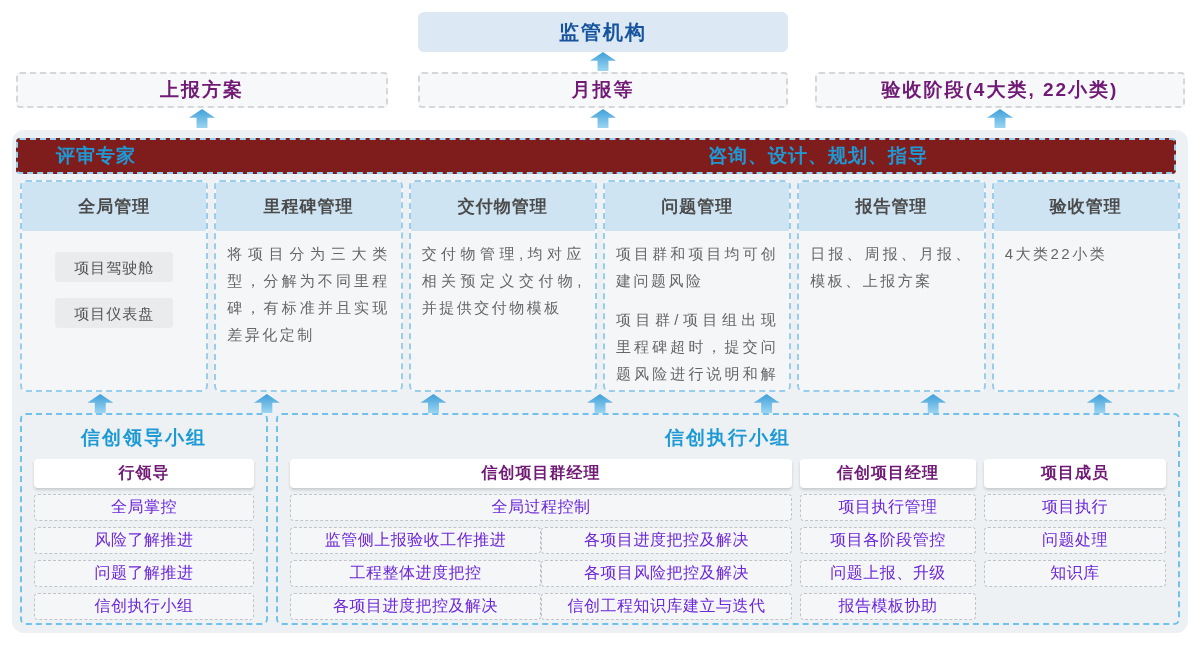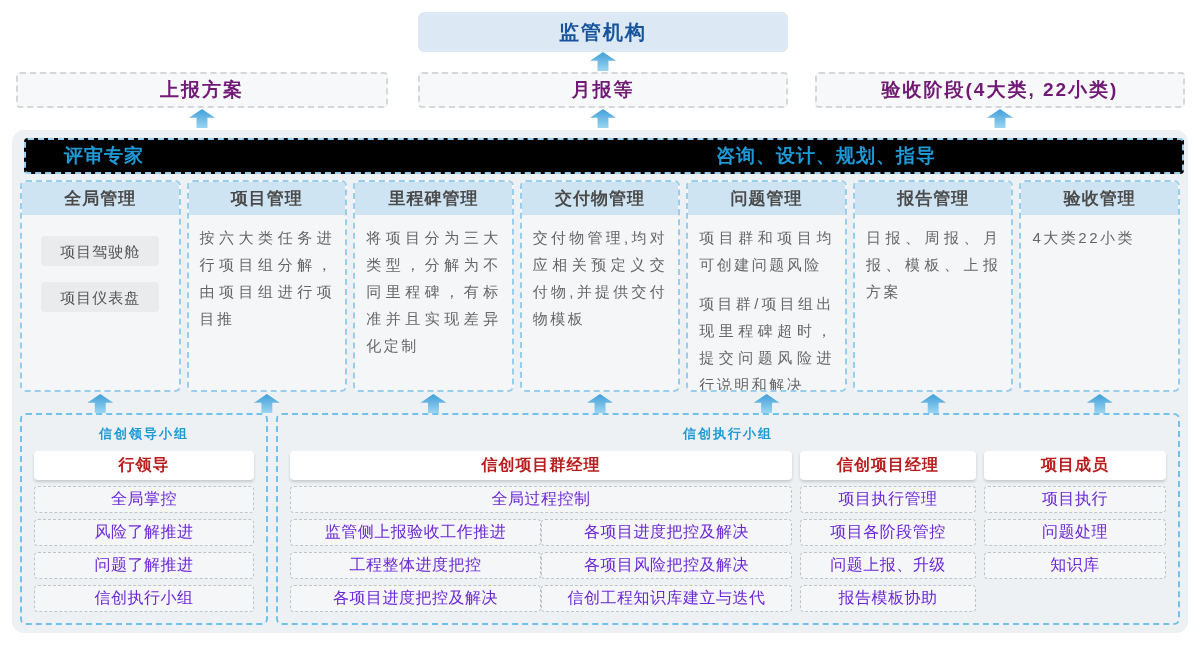--- a/index.html
+++ b/index.html
@@ -22,52 +22,52 @@
   .arrow { width:26px; height:19px;
     background:linear-gradient(180deg,#3f9fd9 0%,#9bd5f1 100%);
     clip-path:polygon(50% 0,100% 46%,71% 46%,71% 100%,29% 100%,29% 46%,0 46%); }
   .a-top  { position:absolute; left:590px; top:52px; }
   .a-row1 { position:absolute; top:109px; }
   .a1 { left:189px; } .a2 { left:590px; } .a3 { left:987px; }
 
   
   .platform { position:absolute; left:12px; top:130px; width:1176px; height:503px;
     background:#eef1f4; border-radius:12px; }
-  .strip { position:absolute; left:12px; top:8px; width:1160px; height:36px;
-    border:2px dashed #99cdec; border-radius:4px; background:#000000; }
+  .strip { position:absolute; left:4px; top:8px; width:1160px; height:36px;
+    border:2px dashed #99cdec; border-radius:4px; background:#7f1d1d; }
   .strip .lbl { position:absolute; top:0; height:32px; display:flex; align-items:center;
     font-size:19px; font-weight:bold; color:#1d9ad6; letter-spacing:1px; }
   .lbl-expert { left:38px; }
   .lbl-consult { left:590px; width:420px; justify-content:center; }
 
   .cols { position:absolute; left:8px; top:50px; width:1160px; height:212px; display:flex; gap:6px; }
   .col { flex:1; border:2px dashed #99cdec; border-radius:6px; background:#f4f6f8;
     display:flex; flex-direction:column; overflow:hidden; }
-  .col-h { height:33px; flex:none; background:#cfe4f2; display:flex; align-items:center; justify-content:center;
+  .col-h { height:49px; flex:none; background:#cfe4f2; display:flex; align-items:center; justify-content:center;
     font-size:17px; font-weight:bold; color:#4a4a4a; letter-spacing:1px; }
   .col-b { padding:9px 11px 6px; font-size:15px; color:#666; line-height:1.8;
     letter-spacing:2.5px; text-align:justify; }
   .col-b p + p { margin-top:12px; }
   .gray-pill { width:118px; height:30px; margin:12px auto 0; background:#e9ebed; border-radius:4px;
     display:flex; align-items:center; justify-content:center; font-size:15px; color:#555; letter-spacing:1px; }
   .gray-pill.second { margin-top:16px; }
 
   .arrows2 { position:absolute; left:8px; top:264px; width:1160px; height:19px; display:flex; gap:6px; }
   .arrows2 .cell { flex:1; display:flex; justify-content:center; }
 
   
   .teams { position:absolute; left:8px; top:283px; width:1160px; height:212px; display:flex; gap:8px; }
   .team { border:2px dashed #70c2ec; border-radius:6px; }
   .team-lead { width:248px; flex:none; padding:0 12px; }
   .team-exec { flex:1; }
-  .team-title { text-align:center; margin-top:10px; font-size:13px; font-weight:bold;
+  .team-title { text-align:center; margin-top:10px; font-size:19px; font-weight:bold;
     color:#1d9ad6; letter-spacing:2px; }
   .white-pill { height:29px; margin-top:8px; background:#fff; border-radius:4px;
     box-shadow:0 2px 3px rgba(0,0,0,0.16); display:flex; align-items:center; justify-content:center;
-    font-size:16px; font-weight:bold; color:#b91c1c; letter-spacing:1px; }
+    font-size:16px; font-weight:bold; color:#701a75; letter-spacing:1px; }
   .dash-item { height:27px; margin-top:6px; border:1px dashed #c0c4c9; border-radius:4px;
     background:rgba(255,255,255,0.35); display:flex; align-items:center; justify-content:center;
     font-size:16px; color:#6d28d9; letter-spacing:0.5px; }
   .exec-row { display:flex; gap:8px; padding:0 12px; }
   .exec-g1 { width:502px; flex:none; }
   .exec-g2 { width:176px; flex:none; }
   .exec-g3 { flex:1; }
   .grid2 { display:grid; grid-template-columns:1fr 1fr; }
   .grid2 .dash-item { margin-top:6px; }
 </style>
@@ -92,26 +92,20 @@
       <span class="lbl lbl-expert">评审专家</span>
       <span class="lbl lbl-consult">咨询、设计、规划、指导</span>
     </div>
 
     <div class="cols">
       <div class="col">
         <div class="col-h">全局管理</div>
         <div class="col-b">
           <div class="gray-pill">项目驾驶舱</div>
           <div class="gray-pill second">项目仪表盘</div>
-        </div>
-      </div>
-      <div class="col">
-        <div class="col-h">项目管理</div>
-        <div class="col-b">
-          <p>按六大类任务进行项目组分解，由项目组进行项目推</p>
         </div>
       </div>
       <div class="col">
         <div class="col-h">里程碑管理</div>
         <div class="col-b">
           <p>将项目分为三大类型，分解为不同里程碑，有标准并且实现差异化定制</p>
         </div>
       </div>
       <div class="col">
         <div class="col-h">交付物管理</div>

